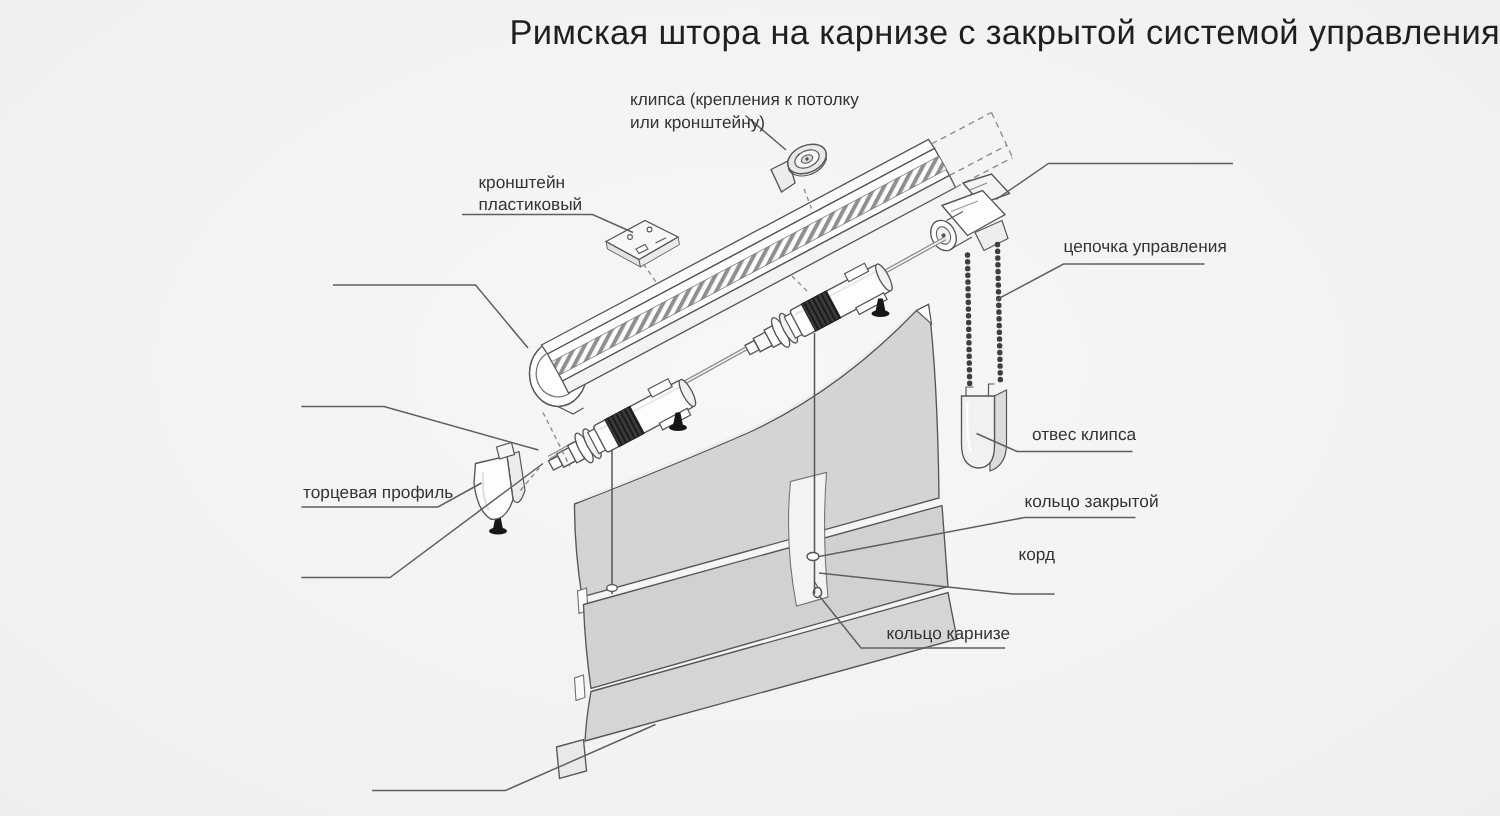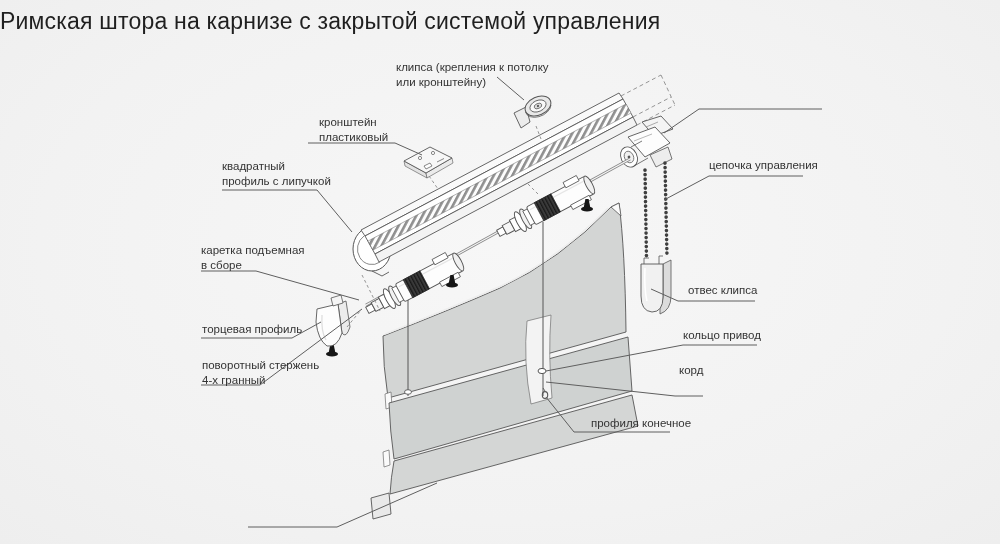--- a/index.html
+++ b/index.html
@@ -2,21 +2,21 @@
 <html><head>
 <meta charset="utf-8">
 <style>
   html,body{margin:0;padding:0;}
   .stage{
     position:relative;width:1000px;height:544px;overflow:hidden;
     background:radial-gradient(ellipse at 50% 45%, #f7f7f7 0%, #f2f2f2 65%, #eeeeee 100%);
     font-family:"Liberation Sans", sans-serif;
   }
   .title{
-    position:absolute;left:0;top:8px;width:100%;text-align:left;
+    position:absolute;left:0;top:8px;width:100%;text-align:right;
     font-size:23px;color:#1f1f1f;letter-spacing:.2px;white-space:nowrap;
   }
   .lbl{
     position:absolute;font-size:11.5px;line-height:15px;color:#333;
     white-space:pre-line;
   }
   svg{position:absolute;left:0;top:0;}
 </style>
 </head>
 <body>
@@ -176,30 +176,24 @@
       <path d="M822,109 L699,109 L664,133"></path>
       <path d="M803,176 L709,176 L664,200"></path>
       <path d="M755,301 L678,301 L651,289"></path>
       <path d="M757,345 L683,345 L546,371"></path>
       <path d="M703,396 L675,396 L546,382"></path>
       <path d="M670,432 L574,432 L546,397"></path>
       <path d="M248,527 L337,527 L437,483"></path>
     </g>
   </svg>
 
-  <div class="lbl" style="left:396px;top:60px">клипса (крепления к потолку
+  <div class="lbl" style="left:420px;top:60px">клипса (крепления к потолку
 или кронштейну)</div>
   <div class="lbl" style="left:319px;top:115px">кронштейн
 пластиковый</div>
-  <div class="lbl" style="left:222px;top:159px">квадратный
-профиль с липучкой</div>
-  <div class="lbl" style="left:201px;top:243px">каретка подъемная
-в сборе</div>
   <div class="lbl" style="left:202px;top:322px">торцевая профиль</div>
-  <div class="lbl" style="left:202px;top:358px">поворотный стержень
-4-х гранный</div>
   <div class="lbl" style="left:709px;top:158px">цепочка управления</div>
   <div class="lbl" style="left:688px;top:283px">отвес клипса</div>
-  <div class="lbl" style="left:683px;top:328px">кольцо привод</div>
+  <div class="lbl" style="left:683px;top:328px">кольцо закрытой</div>
   <div class="lbl" style="left:679px;top:363px">корд</div>
-  <div class="lbl" style="left:591px;top:416px">профиля конечное</div>
+  <div class="lbl" style="left:591px;top:416px">кольцо карнизе</div>
 
 </div>
 
 </body></html>

